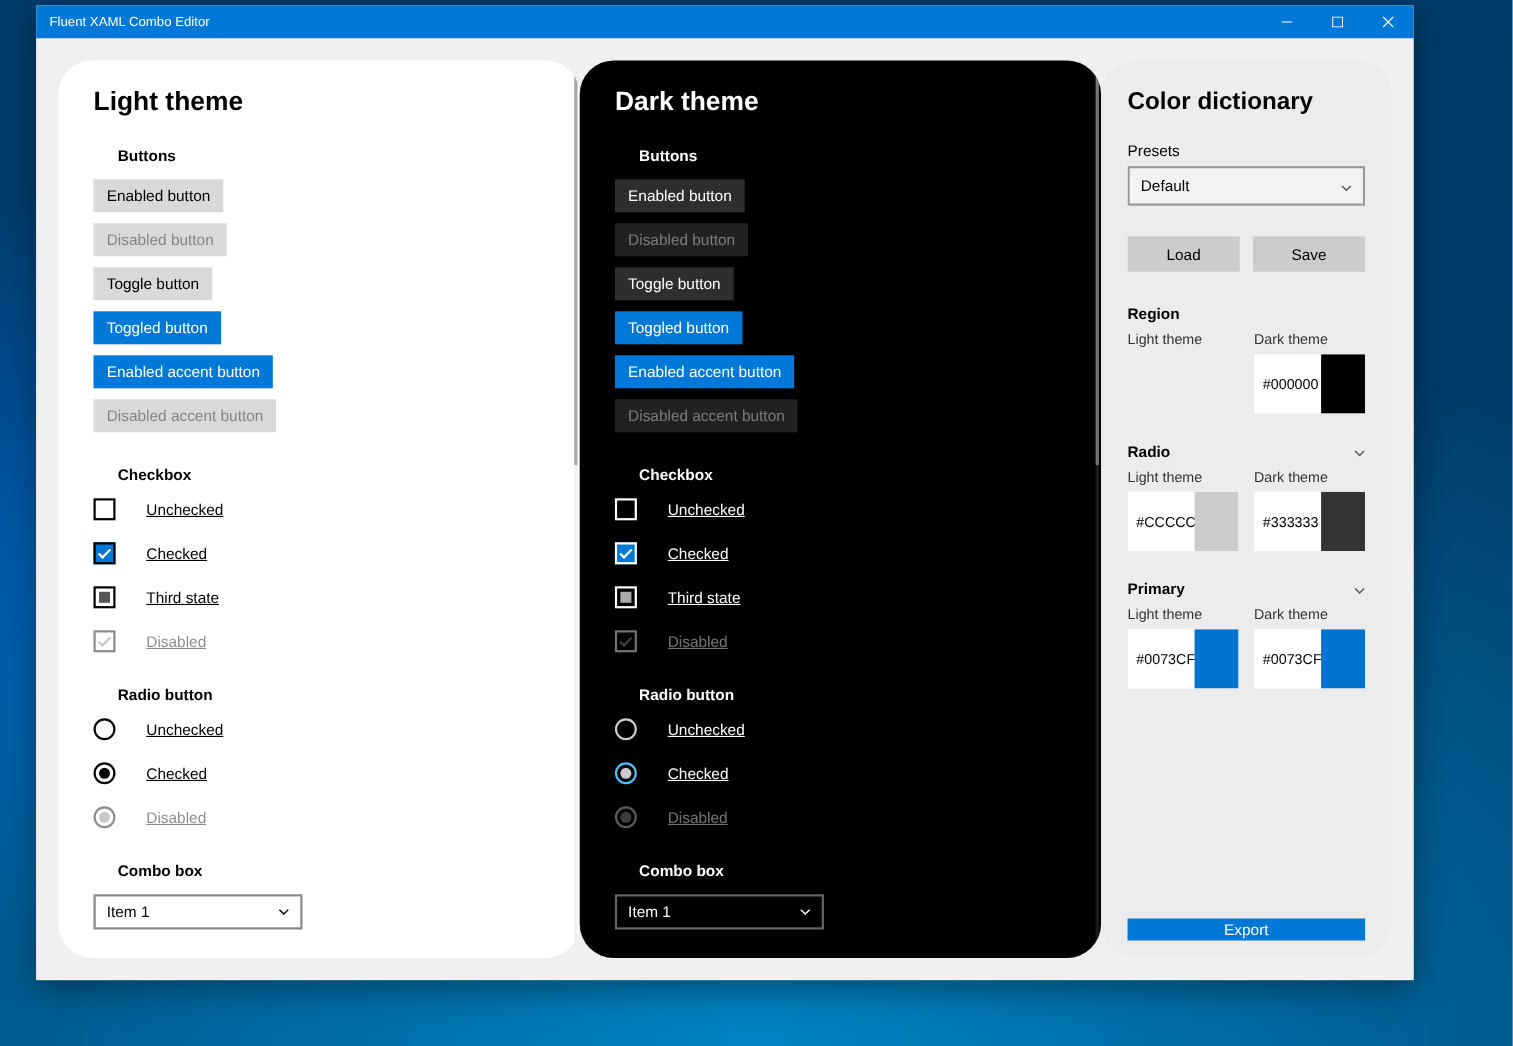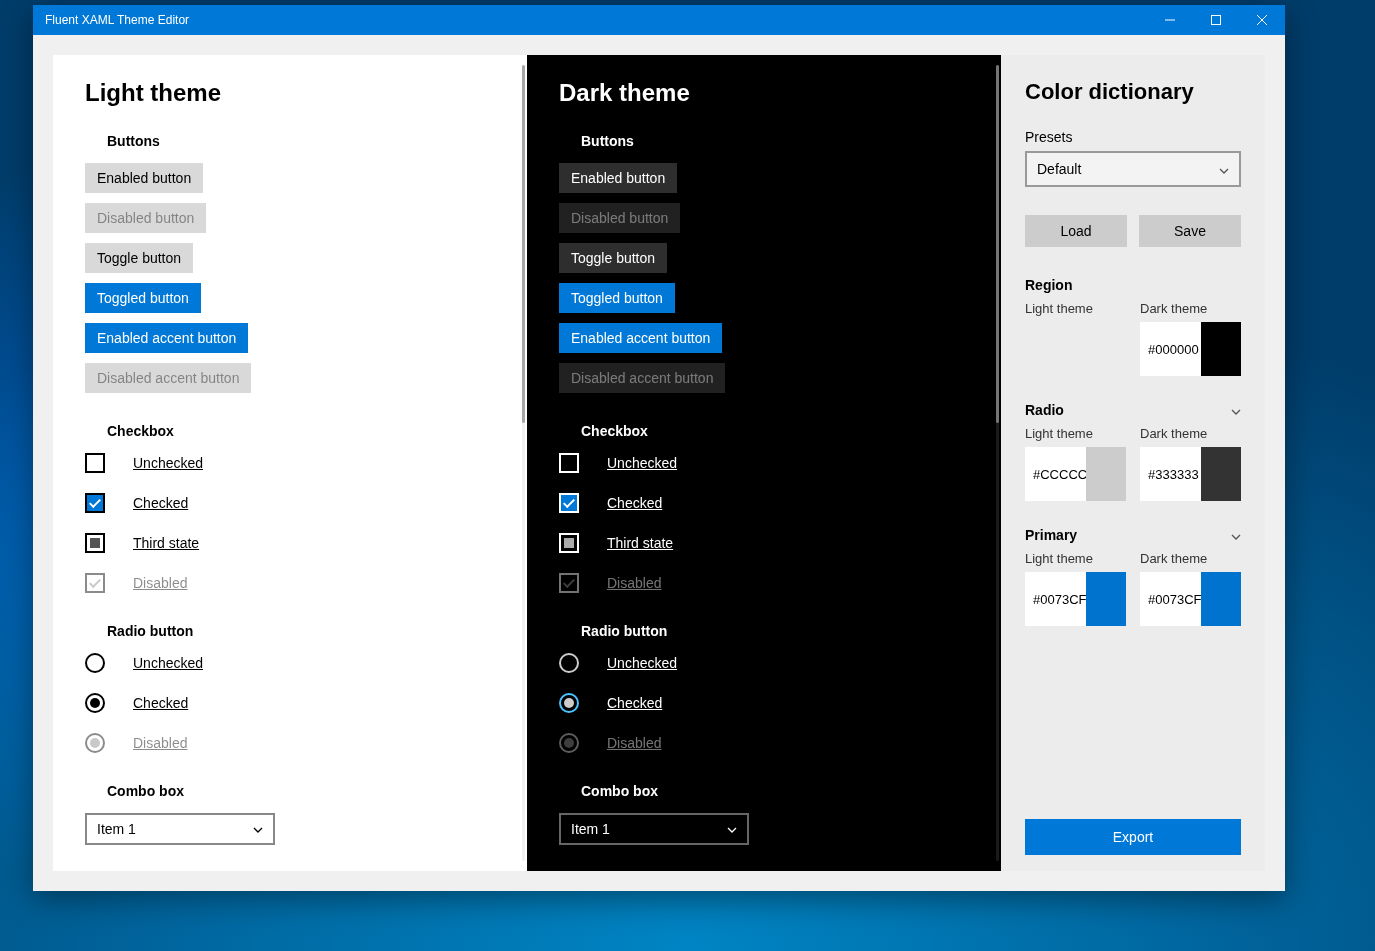--- a/index.html
+++ b/index.html
@@ -54,20 +54,21 @@
     display: flex;
     padding: 20px;
     gap: 0;
     background: #f0f0f0;
     overflow: hidden;
   }
   .panel {
     padding: 24px 32px;
     overflow-y: auto;
     position: relative;
+    border-radius: 31px;
   }
   .panel.light {
     background: #fff;
     color: #000;
     width: 474px;
   }
   .panel.dark {
     background: #000;
     color: #fff;
     width: 474px;
@@ -163,34 +164,34 @@
   .color-col { flex:1; }
   .col-label { font-size:13px; margin-bottom: 6px; color: #333; }
   .swatch-box {
     width:100%; height:54px; background:#fff; display:flex; align-items:center;
     font-size:13px; padding-left:8px; position:relative; overflow:hidden;
   }
   .swatch-color { position:absolute; right:0; top:0; bottom:0; width:40px; }
 
   .side-scroll { flex: 1; overflow-y: auto; }
   .export-btn {
-    height: 36px; background:#0078d7; color:#fff; border:none;
+    height: 20px; background:#0078d7; color:#fff; border:none;
     font-size:14px; cursor:pointer; margin: 10px 0 16px 0;
   }
   .chev-down-sm { display:inline-block; }
   .chev-down-sm svg { stroke: currentColor; }
 </style>
 </head>
 <body>
 
 <div class="desktop-bg"></div>
 
 <div class="window">
   <div class="titlebar">
-    <span>Fluent XAML Theme Editor</span>
+    <span>Fluent XAML Combo Editor</span>
     <span class="spacer"></span>
     <div class="tbtn">
       <svg width="10" height="10">
           <line x1="0" y1="5" x2="10" y2="5"></line>
         </svg>
     </div>
     <div class="tbtn">
       <svg width="10" height="10">
           <rect x="0.5" y="0.5" width="9" height="9"></rect>
         </svg>

